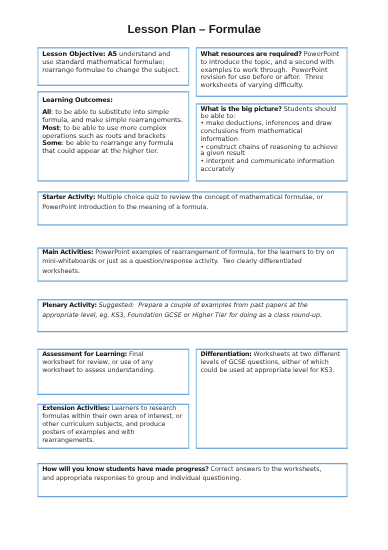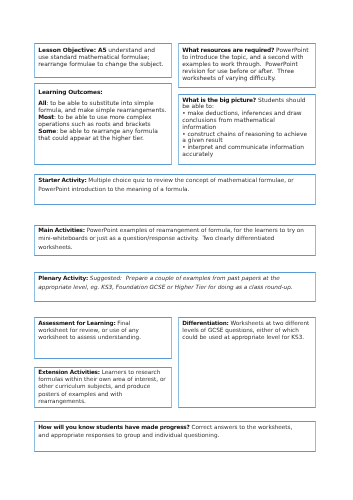--- a/index.html
+++ b/index.html
@@ -104,20 +104,21 @@
   #box-differentiation .inner { width: 129px; }
   #box-differentiation b      { letter-spacing: -0.2px; }
   #box-extension       .inner { width: 129px; }
   #box-extension       b      { letter-spacing: -0.2px; }
 </style>
 </head>
 <body>
 
 <div class="page">
 
+  <div class="doc-title">Lesson Plan – Formulae</div>
 
   <div class="box" id="box-objective">
     <div class="inner">
       <p><b>Lesson Objective: A5</b><span> understand and use standard mathematical formulae; rearrange formulae to change the subject.</span></p>
     </div>
   </div>
 
   <div class="box" id="box-outcomes">
     <div class="inner">
       <p><b>Learning Outcomes:</b></p>

